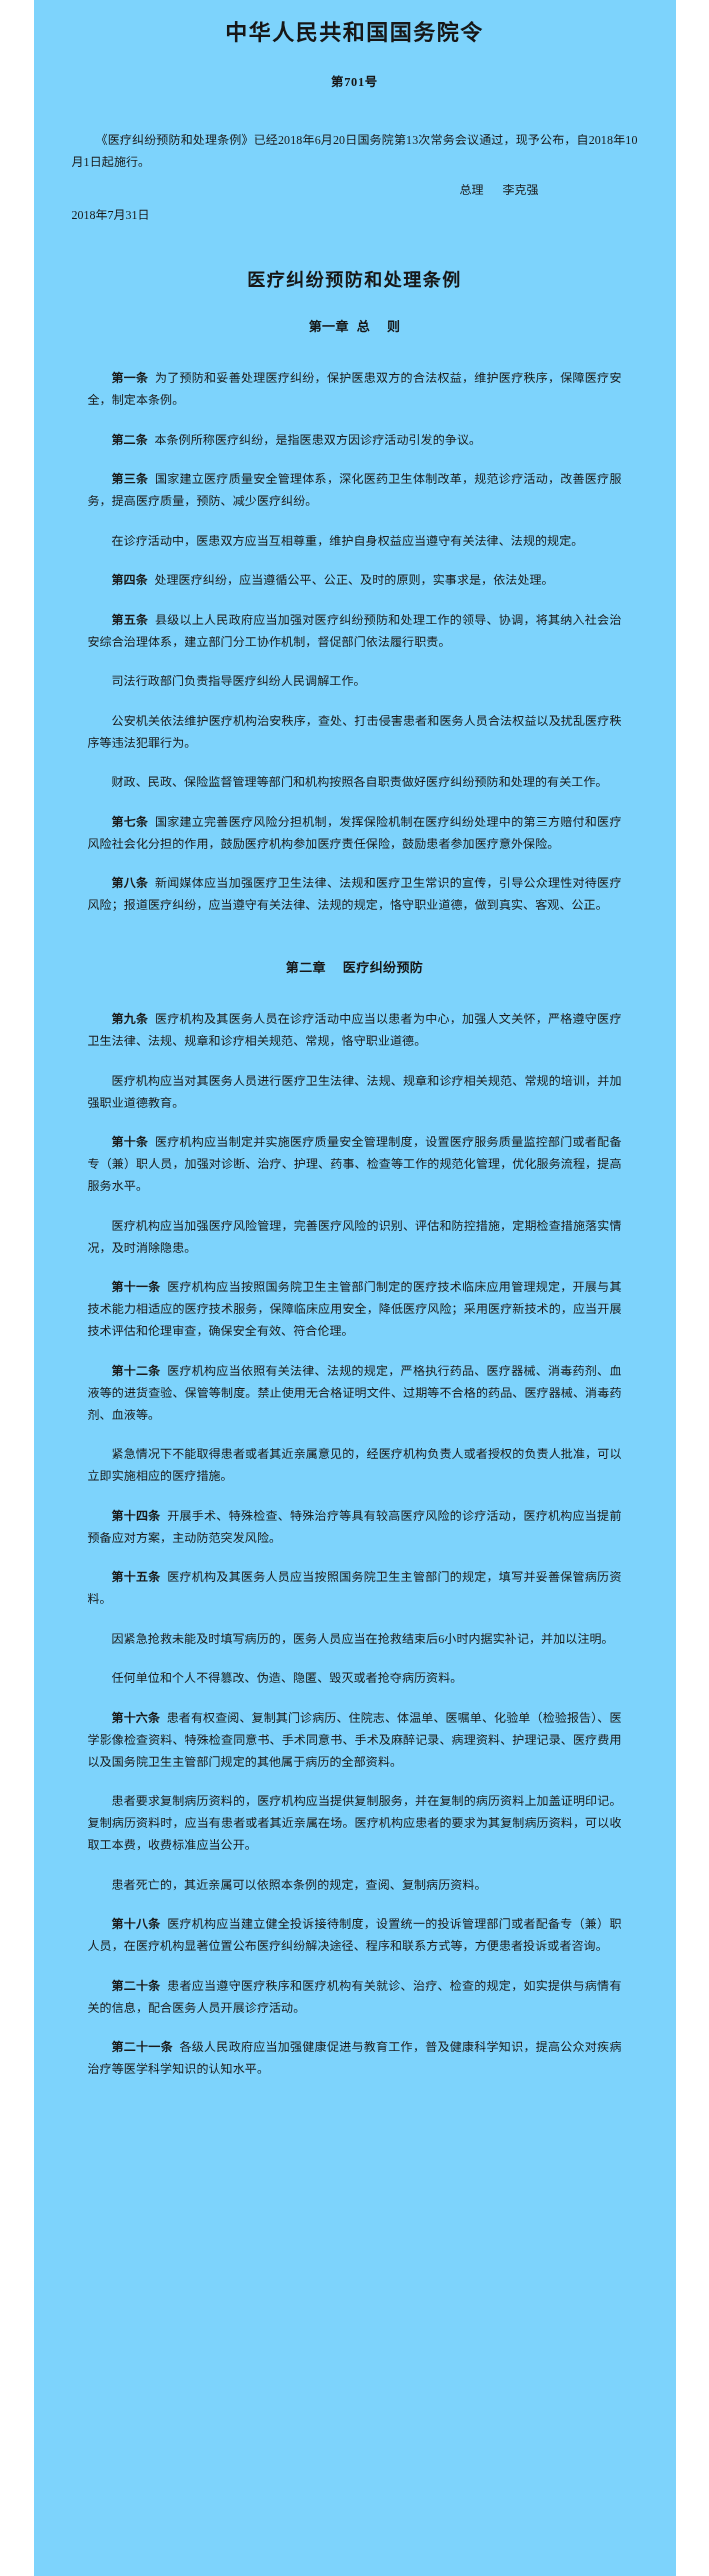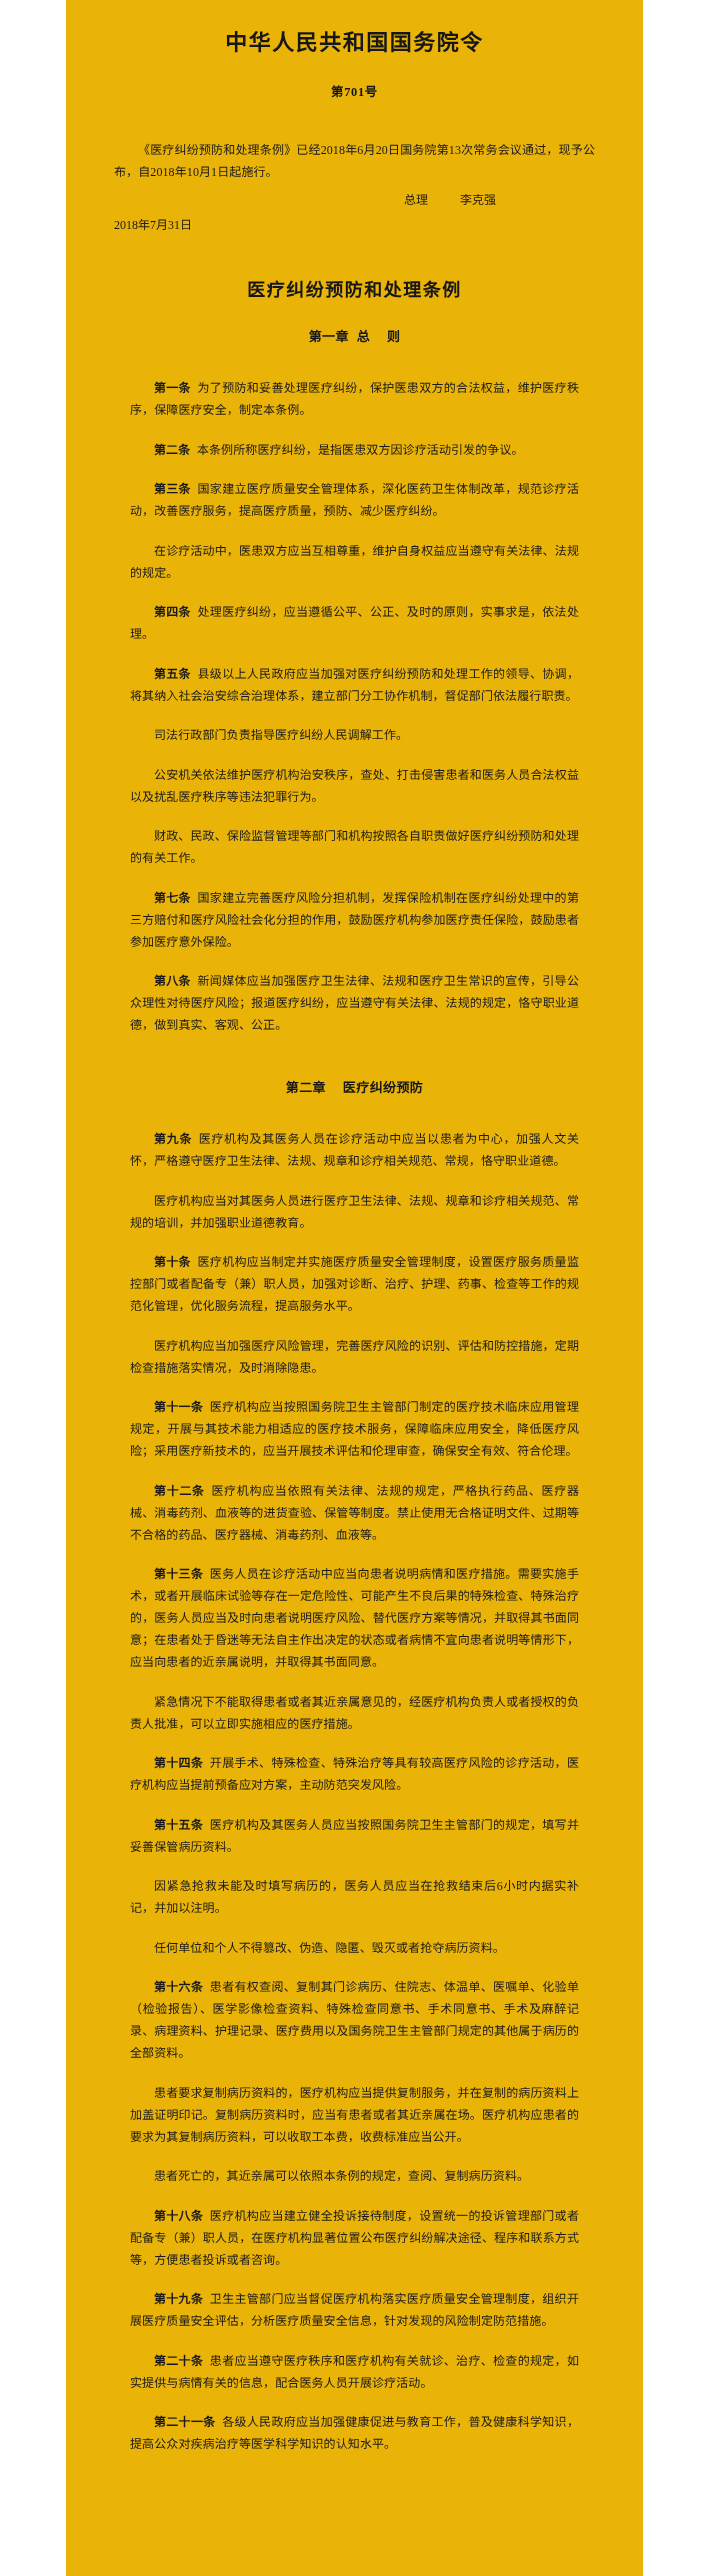--- a/index.html
+++ b/index.html
@@ -6,26 +6,26 @@
   html, body {
     margin: 0;
     padding: 0;
     background: #ffffff;
   }
   body {
     font-family: "Liberation Serif", "DejaVu Serif", serif;
     color: #1a1a1a;
   }
   .page {
-    width: 577px;
+    width: 642px;
     min-height: 2576px;
     margin: 0 auto;
-    background: #eab308;
+    background: #7dd3fc;
     box-sizing: border-box;
-    padding: 12px;
+    padding: 2px;
     position: relative;
   }
   .inner {
     padding: 0 36px;
   }
   .decree-title {
     text-align: center;
     font-size: 22px;
     font-weight: bold;
     letter-spacing: 1.5px;
@@ -55,21 +55,21 @@
   }
   .signer {
     font-size: 12px;
     line-height: 22px;
     text-align: right;
     margin: 0;
     padding-top: 5.8px;
     padding-right: 99px;
   }
   .signer .role {
-    margin-right: 32px;
+    margin-right: 19px;
   }
   .sign-date {
     font-size: 12px;
     line-height: 22px;
     text-align: left;
     margin: 0;
     padding-top: 2.9px;
     padding-right: 61px;
   }
   .doc-title {
@@ -149,30 +149,28 @@
         <p class="para"><span>财政、民政、保险监督管理等部门和机构按照各自职责做好医疗纠纷预防和处理的有关工作。</span></p>
         <p class="para"><span class="art">第七条</span><span>国家建立完善医疗风险分担机制，发挥保险机制在医疗纠纷处理中的第三方赔付和医疗风险社会化分担的作用，鼓励医疗机构参加医疗责任保险，鼓励患者参加医疗意外保险。</span></p>
         <p class="para"><span class="art">第八条</span><span>新闻媒体应当加强医疗卫生法律、法规和医疗卫生常识的宣传，引导公众理性对待医疗风险；报道医疗纠纷，应当遵守有关法律、法规的规定，恪守职业道德，做到真实、客观、公正。</span></p>
         <div class="chapter"><span>第二章</span><span class="wgap"></span><span>医疗纠纷预防</span></div>
         <p class="para first-article"><span class="art">第九条</span><span>医疗机构及其医务人员在诊疗活动中应当以患者为中心，加强人文关怀，严格遵守医疗卫生法律、法规、规章和诊疗相关规范、常规，恪守职业道德。</span></p>
         <p class="para"><span>医疗机构应当对其医务人员进行医疗卫生法律、法规、规章和诊疗相关规范、常规的培训，并加强职业道德教育。</span></p>
         <p class="para"><span class="art">第十条</span><span>医疗机构应当制定并实施医疗质量安全管理制度，设置医疗服务质量监控部门或者配备专（兼）职人员，加强对诊断、治疗、护理、药事、检查等工作的规范化管理，优化服务流程，提高服务水平。</span></p>
         <p class="para"><span>医疗机构应当加强医疗风险管理，完善医疗风险的识别、评估和防控措施，定期检查措施落实情况，及时消除隐患。</span></p>
         <p class="para"><span class="art">第十一条</span><span>医疗机构应当按照国务院卫生主管部门制定的医疗技术临床应用管理规定，开展与其技术能力相适应的医疗技术服务，保障临床应用安全，降低医疗风险；采用医疗新技术的，应当开展技术评估和伦理审查，确保安全有效、符合伦理。</span></p>
         <p class="para"><span class="art">第十二条</span><span>医疗机构应当依照有关法律、法规的规定，严格执行药品、医疗器械、消毒药剂、血液等的进货查验、保管等制度。禁止使用无合格证明文件、过期等不合格的药品、医疗器械、消毒药剂、血液等。</span></p>
-        <p class="para"><span class="art">第十三条</span><span>医务人员在诊疗活动中应当向患者说明病情和医疗措施。需要实施手术，或者开展临床试验等存在一定危险性、可能产生不良后果的特殊检查、特殊治疗的，医务人员应当及时向患者说明医疗风险、替代医疗方案等情况，并取得其书面同意；在患者处于昏迷等无法自主作出决定的状态或者病情不宜向患者说明等情形下，应当向患者的近亲属说明，并取得其书面同意。</span></p>
         <p class="para"><span>紧急情况下不能取得患者或者其近亲属意见的，经医疗机构负责人或者授权的负责人批准，可以立即实施相应的医疗措施。</span></p>
         <p class="para"><span class="art">第十四条</span><span>开展手术、特殊检查、特殊治疗等具有较高医疗风险的诊疗活动，医疗机构应当提前预备应对方案，主动防范突发风险。</span></p>
         <p class="para"><span class="art">第十五条</span><span>医疗机构及其医务人员应当按照国务院卫生主管部门的规定，填写并妥善保管病历资料。</span></p>
         <p class="para"><span>因紧急抢救未能及时填写病历的，医务人员应当在抢救结束后6小时内据实补记，并加以注明。</span></p>
         <p class="para"><span>任何单位和个人不得篡改、伪造、隐匿、毁灭或者抢夺病历资料。</span></p>
         <p class="para"><span class="art">第十六条</span><span>患者有权查阅、复制其门诊病历、住院志、体温单、医嘱单、化验单（检验报告）、医学影像检查资料、特殊检查同意书、手术同意书、手术及麻醉记录、病理资料、护理记录、医疗费用以及国务院卫生主管部门规定的其他属于病历的全部资料。</span></p>
         <p class="para"><span>患者要求复制病历资料的，医疗机构应当提供复制服务，并在复制的病历资料上加盖证明印记。复制病历资料时，应当有患者或者其近亲属在场。医疗机构应患者的要求为其复制病历资料，可以收取工本费，收费标准应当公开。</span></p>
         <p class="para"><span>患者死亡的，其近亲属可以依照本条例的规定，查阅、复制病历资料。</span></p>
         <p class="para"><span class="art">第十八条</span><span>医疗机构应当建立健全投诉接待制度，设置统一的投诉管理部门或者配备专（兼）职人员，在医疗机构显著位置公布医疗纠纷解决途径、程序和联系方式等，方便患者投诉或者咨询。</span></p>
-        <p class="para"><span class="art">第十九条</span><span>卫生主管部门应当督促医疗机构落实医疗质量安全管理制度，组织开展医疗质量安全评估，分析医疗质量安全信息，针对发现的风险制定防范措施。</span></p>
         <p class="para"><span class="art">第二十条</span><span>患者应当遵守医疗秩序和医疗机构有关就诊、治疗、检查的规定，如实提供与病情有关的信息，配合医务人员开展诊疗活动。</span></p>
         <p class="para"><span class="art">第二十一条</span><span>各级人民政府应当加强健康促进与教育工作，普及健康科学知识，提高公众对疾病治疗等医学科学知识的认知水平。</span></p>
       </div>
 
   </div>
 </div>
 
 
 </body></html>

